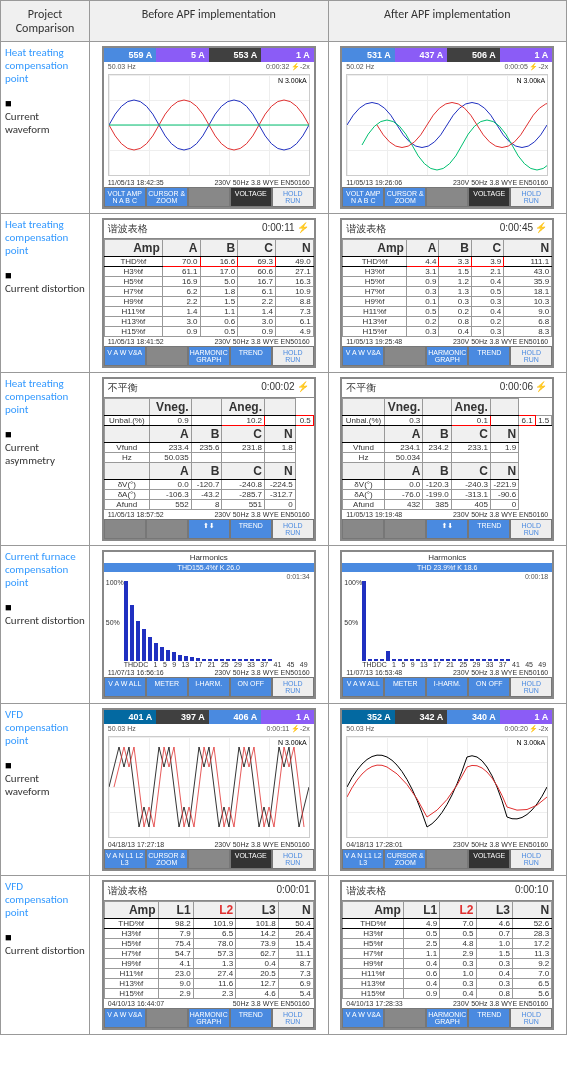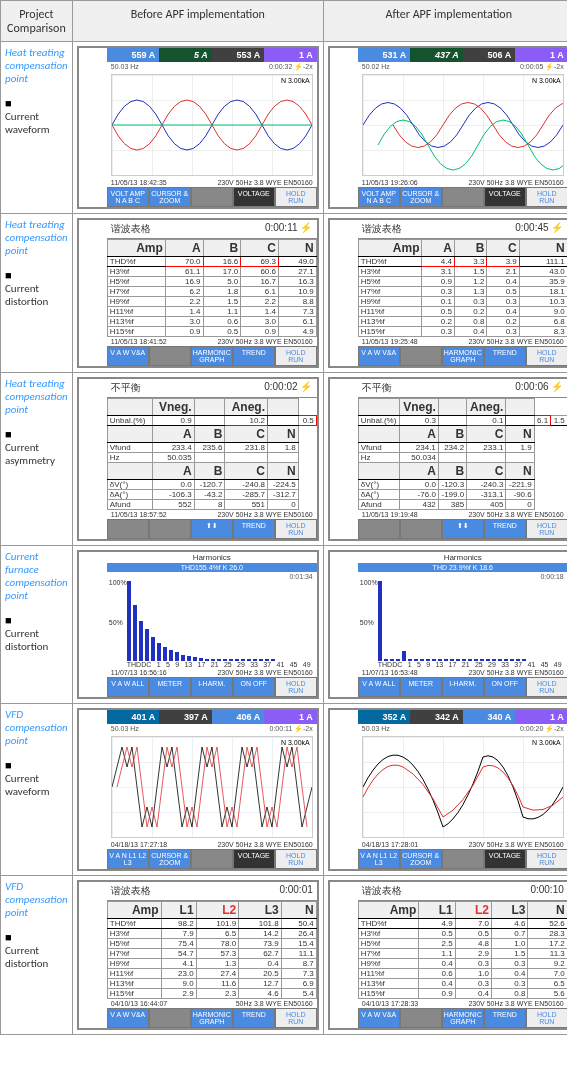--- a/index.html
+++ b/index.html
@@ -1,51 +1,51 @@
 <!DOCTYPE html>
 <html><head>
 <meta charset="utf-8">
 <style>
   body { font-family: Calibri, Arial, sans-serif; font-size: 11px; color: #333; margin: 0; background: #fff; }
   .outer { width: 567px; border-collapse: collapse; }
   .outer td, .outer th { border: 1px solid #999; vertical-align: top; }
   .outer th { background: #f0f0f0; font-weight: normal; text-align: center; padding: 6px 4px; font-size: 12px; }
   .outer td.rowhead { width: 80px; padding: 4px 4px; font-size: 11px; }
   .outer td.cell { text-align: center; padding: 4px; }
-  .link { color: #3399ff; text-decoration: none; font-style: italic; }
+  .link { color: #3399ff; text-decoration: none; }
   .bullet { margin-top: 12px; }
   .bullet::before { content: "■ "; color: #000; }
   .bullet-text { display: inline-block; }
 
   
-  .meter { width: 210px; border: 2px solid #888; background: #fff; margin: 0 auto; font-family: Arial, sans-serif; font-size: 8px; padding-left: 28px; }
+  .meter { width: 210px; border: 2px solid #888; background: #fff; margin: 0 auto; font-family: Arial, sans-serif; font-size: 8px; }
   .meter .topbar { display: flex; background: #4a8ae0; }
   .meter .topbar .seg, .meter .topbar .seg-r { flex: 1; text-align: right; padding: 2px 4px; color: #fff; font-size: 9px; font-weight: bold; }
   .meter .seg.blue { background:#4a8ae0; }
-  .meter .seg.green{ background:#14532d;font-style:italic; }
+  .meter .seg.green{ background:#8b5cf6; }
   .meter .seg.red  { background:#404040; }
   .meter .seg.gray { background:#8b5cf6;    }
   .meter .seg.black{ background:#0369a1; color:#fff;}
   .meter .status { display: flex; justify-content: space-between; padding: 1px 4px; font-size: 7px; color: #555; }
   .meter .plot { position: relative; height: 100px; background: linear-gradient(to right, #eee 1px, transparent 1px) 0 0/20% 100%,
                                        linear-gradient(to bottom, #eee 1px, transparent 1px) 0 0/100% 25%; border: 1px solid #ccc; margin: 2px 4px; overflow: hidden; }
   .meter .label-right { position:absolute; right:2px; top:2px; font-size:7px; color:#000; background:#fff; }
   .meter .timestamp { display:flex; justify-content:space-between; padding: 1px 4px; font-size:7px; color:#333; }
   .meter .footer { display: flex; background:#999; }
   .meter .footer .fbtn { flex:1; font-size:7px; text-align:center; padding: 2px 0; border:1px solid #777; background:#4a8ae0; color:#fff;}
   .meter .footer .fbtn.g{ background:#888;}
   .meter .footer .fbtn.hold { background:#eee; color:#4a8ae0; }
   .meter .footer .fbtn.dark{ background:#333;}
 
   
   .htbl { width: 100%; border-collapse: collapse; font-size: 8px; padding:2px 4px; }
   .htbl th { border-bottom:1px solid #000; text-align:right; font-weight:bold; padding:1px 2px;}
   .htbl th:first-child{ text-align:right;}
   .htbl td { text-align:right; padding:0 2px; }
-  .htbl td:first-child{ text-align:left;}
+  .htbl td:first-child{ text-align:center;}
   .htbl .thdrow td { border-bottom:1px solid #000;}
   .htbl .boxed { border:1px solid red !important;}
   .cjk-head { font-size: 10px; padding: 2px 4px; border-bottom:1px solid #888; display:flex; justify-content:space-between;}
 
   
   .bars { display:flex; align-items:flex-end; height:80px; gap:2px; padding:0 6px 0 20px; position:relative;}
   .bars .bar { width:4px; background:#2030c0;}
   .bars .ylab{ position:absolute; left:2px; font-size:7px;}
   .bars .y100{ top:-2px;} .bars .y50{ top:38px;}
   .bars-x { display:flex; justify-content:space-between; padding:0 6px 0 20px; font-size:7px;}

